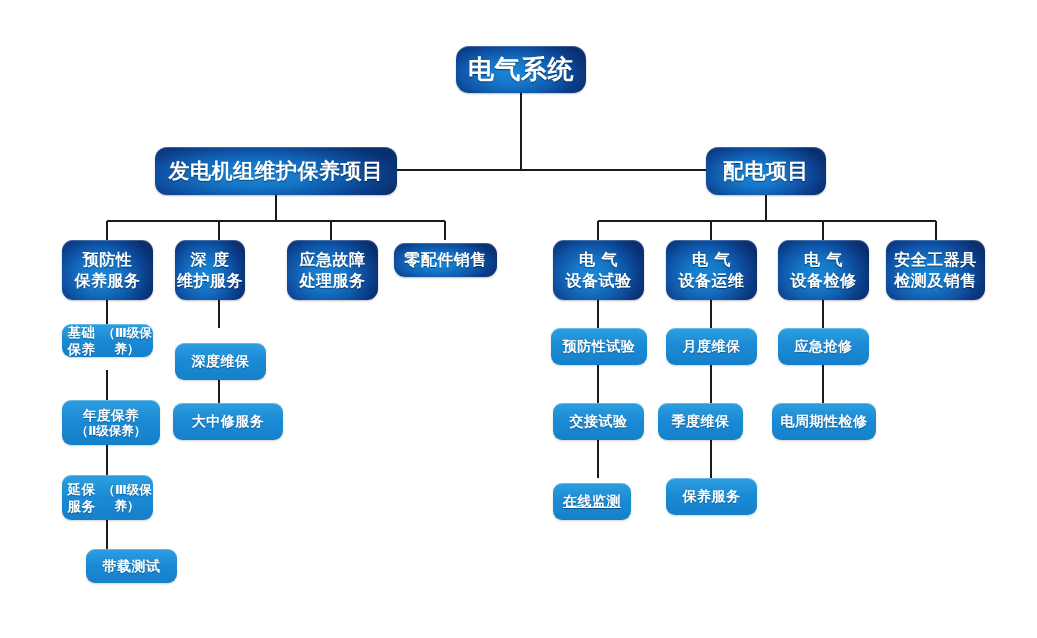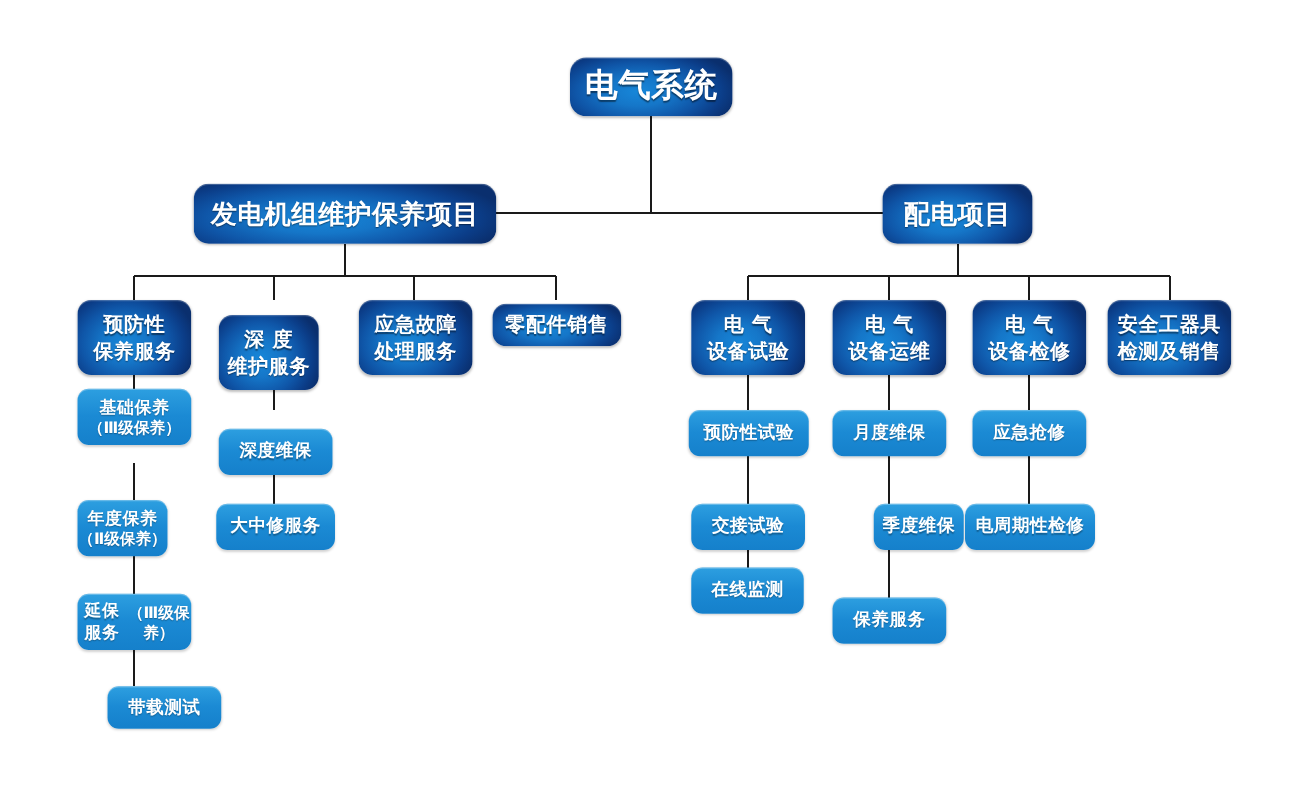--- a/index.html
+++ b/index.html
@@ -134,70 +134,70 @@
 
   <div class="node lvl-deep lvl-1" style="left:456px; top:46px; width:130px; height:47px;">电气系统</div>
 
   <div class="node lvl-deep lvl-2" style="left:155px; top:147px; width:242px; height:48px;">发电机组维护保养项目</div>
 
   <div class="node lvl-deep lvl-2" style="left:706px; top:147px; width:120px; height:48px;">配电项目</div>
 
   <div class="node lvl-deep lvl-3" style="left:62px; top:240px; width:91px; height:60px;">预防性
 保养服务</div>
 
-  <div class="node lvl-deep lvl-3" style="left:175px; top:252px; width:80px; height:60px;">深  度
+  <div class="node lvl-deep lvl-3" style="left:175px; top:240px; width:70px; height:60px;">深  度
 维护服务</div>
 
   <div class="node lvl-deep lvl-3" style="left:287px; top:240px; width:91px; height:60px;">应急故障
 处理服务</div>
 
   <div class="node lvl-deep lvl-3" style="left:394px; top:243px; width:103px; height:34px;">零配件销售</div>
 
   <div class="node lvl-deep lvl-3" style="left:553px; top:240px; width:91px; height:60px;">电  气
 设备试验</div>
 
   <div class="node lvl-deep lvl-3" style="left:666px; top:240px; width:91px; height:60px;">电  气
 设备运维</div>
 
   <div class="node lvl-deep lvl-3" style="left:778px; top:240px; width:91px; height:60px;">电  气
 设备检修</div>
 
   <div class="node lvl-deep lvl-3" style="left:886px; top:240px; width:99px; height:60px;">安全工器具
 检测及销售</div>
 
-  <div class="node lvl-4 two-line" style="left:62px; top:311px; width:91px; height:45px; flex-direction:column;">
+  <div class="node lvl-4 two-line" style="left:62px; top:324px; width:91px; height:33px; flex-direction:row;">
     <span>基础保养</span>
     <span class="sub">（Ⅲ级保养）</span>
   </div>
 
-  <div class="node lvl-4 two-line" style="left:62px; top:400px; width:72px; height:45px; flex-direction:column;">
+  <div class="node lvl-4 two-line" style="left:62px; top:400px; width:98px; height:45px; flex-direction:column;">
     <span>年度保养</span>
     <span class="sub">（Ⅱ级保养）</span>
   </div>
 
   <div class="node lvl-4 two-line" style="left:62px; top:475px; width:91px; height:45px; ">
     <span>延保服务</span>
     <span class="sub">（Ⅲ级保养）</span>
   </div>
 
   <div class="node lvl-4" style="left:62px; top:549px; width:91px; height:34px;margin-left:24px;">带载测试</div>
 
   <div class="node lvl-4" style="left:175px; top:328px; width:91px; height:37px;margin-top:15px;">深度维保</div>
 
-  <div class="node lvl-4" style="left:173px; top:403px; width:95px; height:37px;text-align:center;">大中修服务</div>
+  <div class="node lvl-4" style="left:173px; top:403px; width:110px; height:37px;text-align:center;">大中修服务</div>
 
   <div class="node lvl-4" style="left:551px; top:328px; width:96px; height:37px;">预防性试验</div>
 
   <div class="node lvl-4" style="left:553px; top:403px; width:91px; height:37px;">交接试验</div>
 
-  <div class="node lvl-4" style="left:553px; top:454px; width:90px; height:37px;">在线监测</div>
+  <div class="node lvl-4" style="left:553px; top:483px; width:78px; height:37px;text-decoration:underline;">在线监测</div>
 
   <div class="node lvl-4" style="left:666px; top:328px; width:91px; height:37px;">月度维保</div>
 
-  <div class="node lvl-4" style="left:699px; top:403px; width:72px; height:37px;">季度维保</div>
+  <div class="node lvl-4" style="left:658px; top:403px; width:85px; height:37px;">季度维保</div>
 
   <div class="node lvl-4" style="left:666px; top:478px; width:91px; height:37px;">保养服务</div>
 
   <div class="node lvl-4" style="left:778px; top:328px; width:91px; height:37px;text-align:right;">应急抢修</div>
 
   <div class="node lvl-4" style="left:772px; top:403px; width:104px; height:37px;">电周期性检修</div>
 
 </div>
 
 </body></html>

